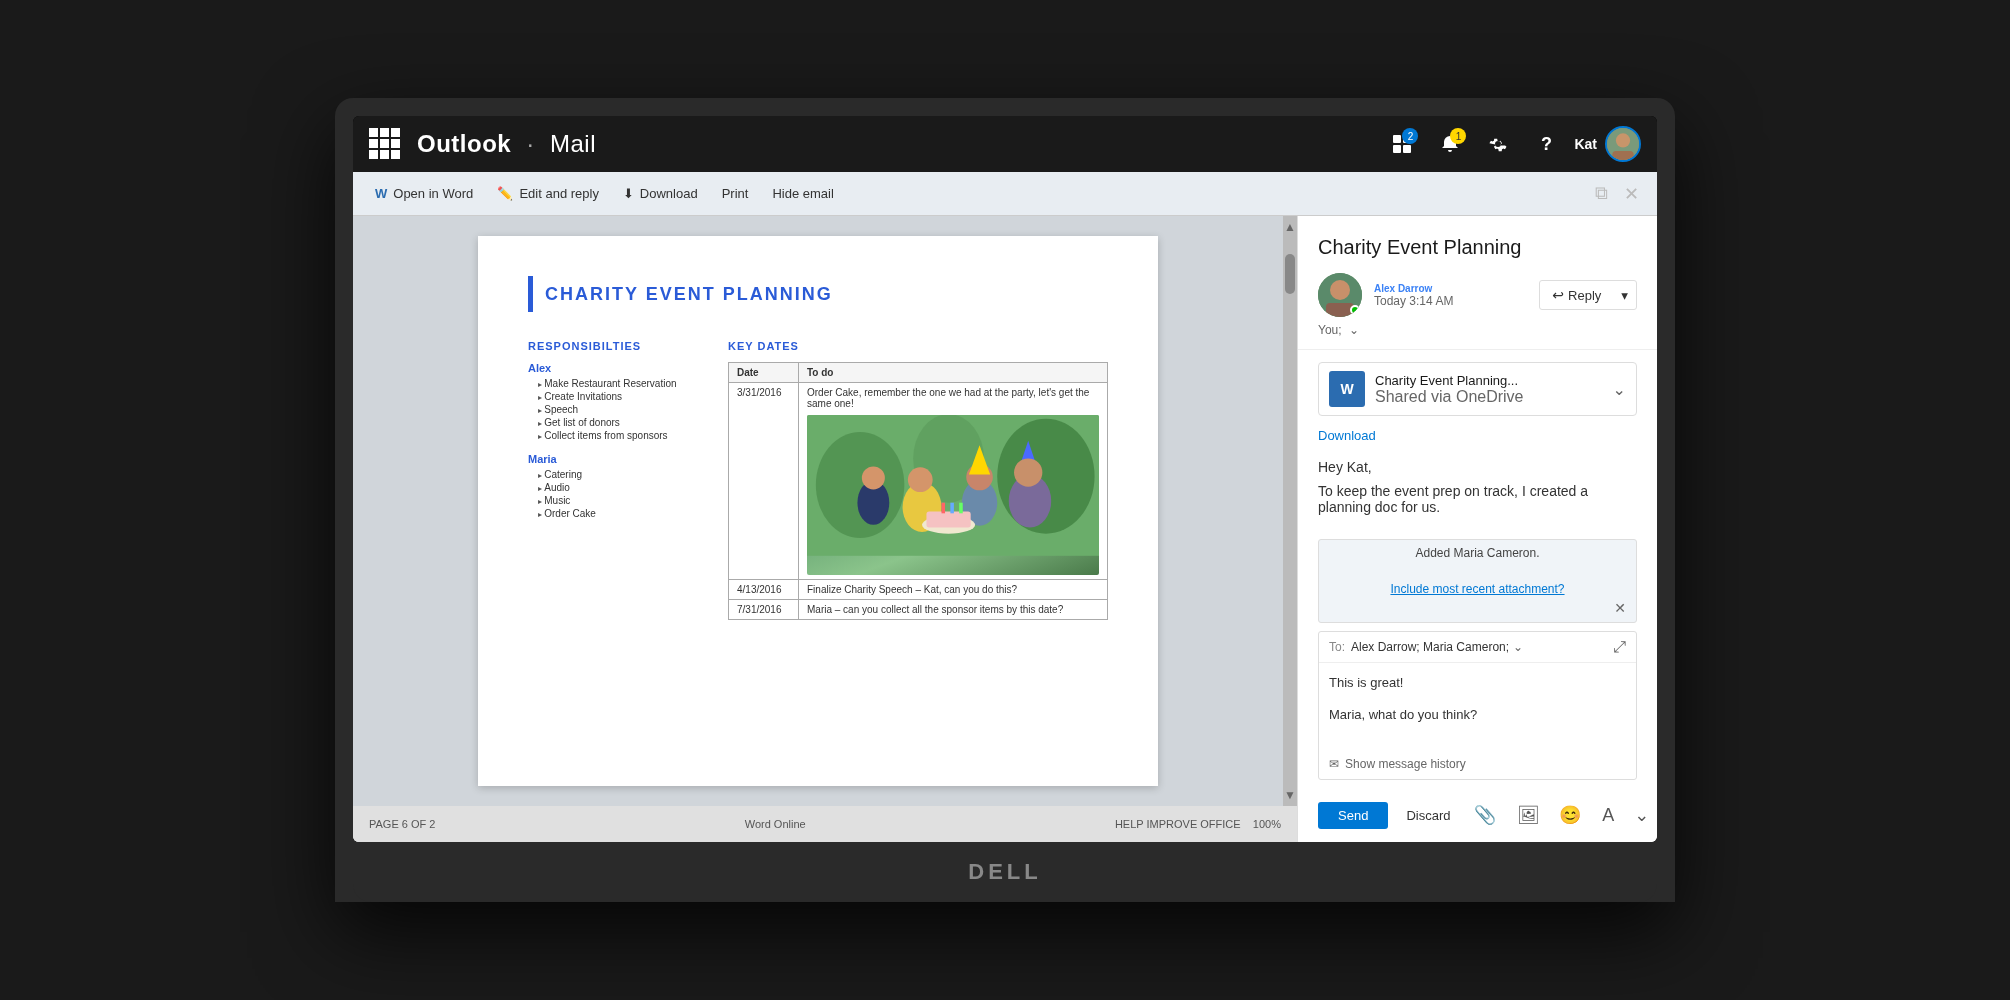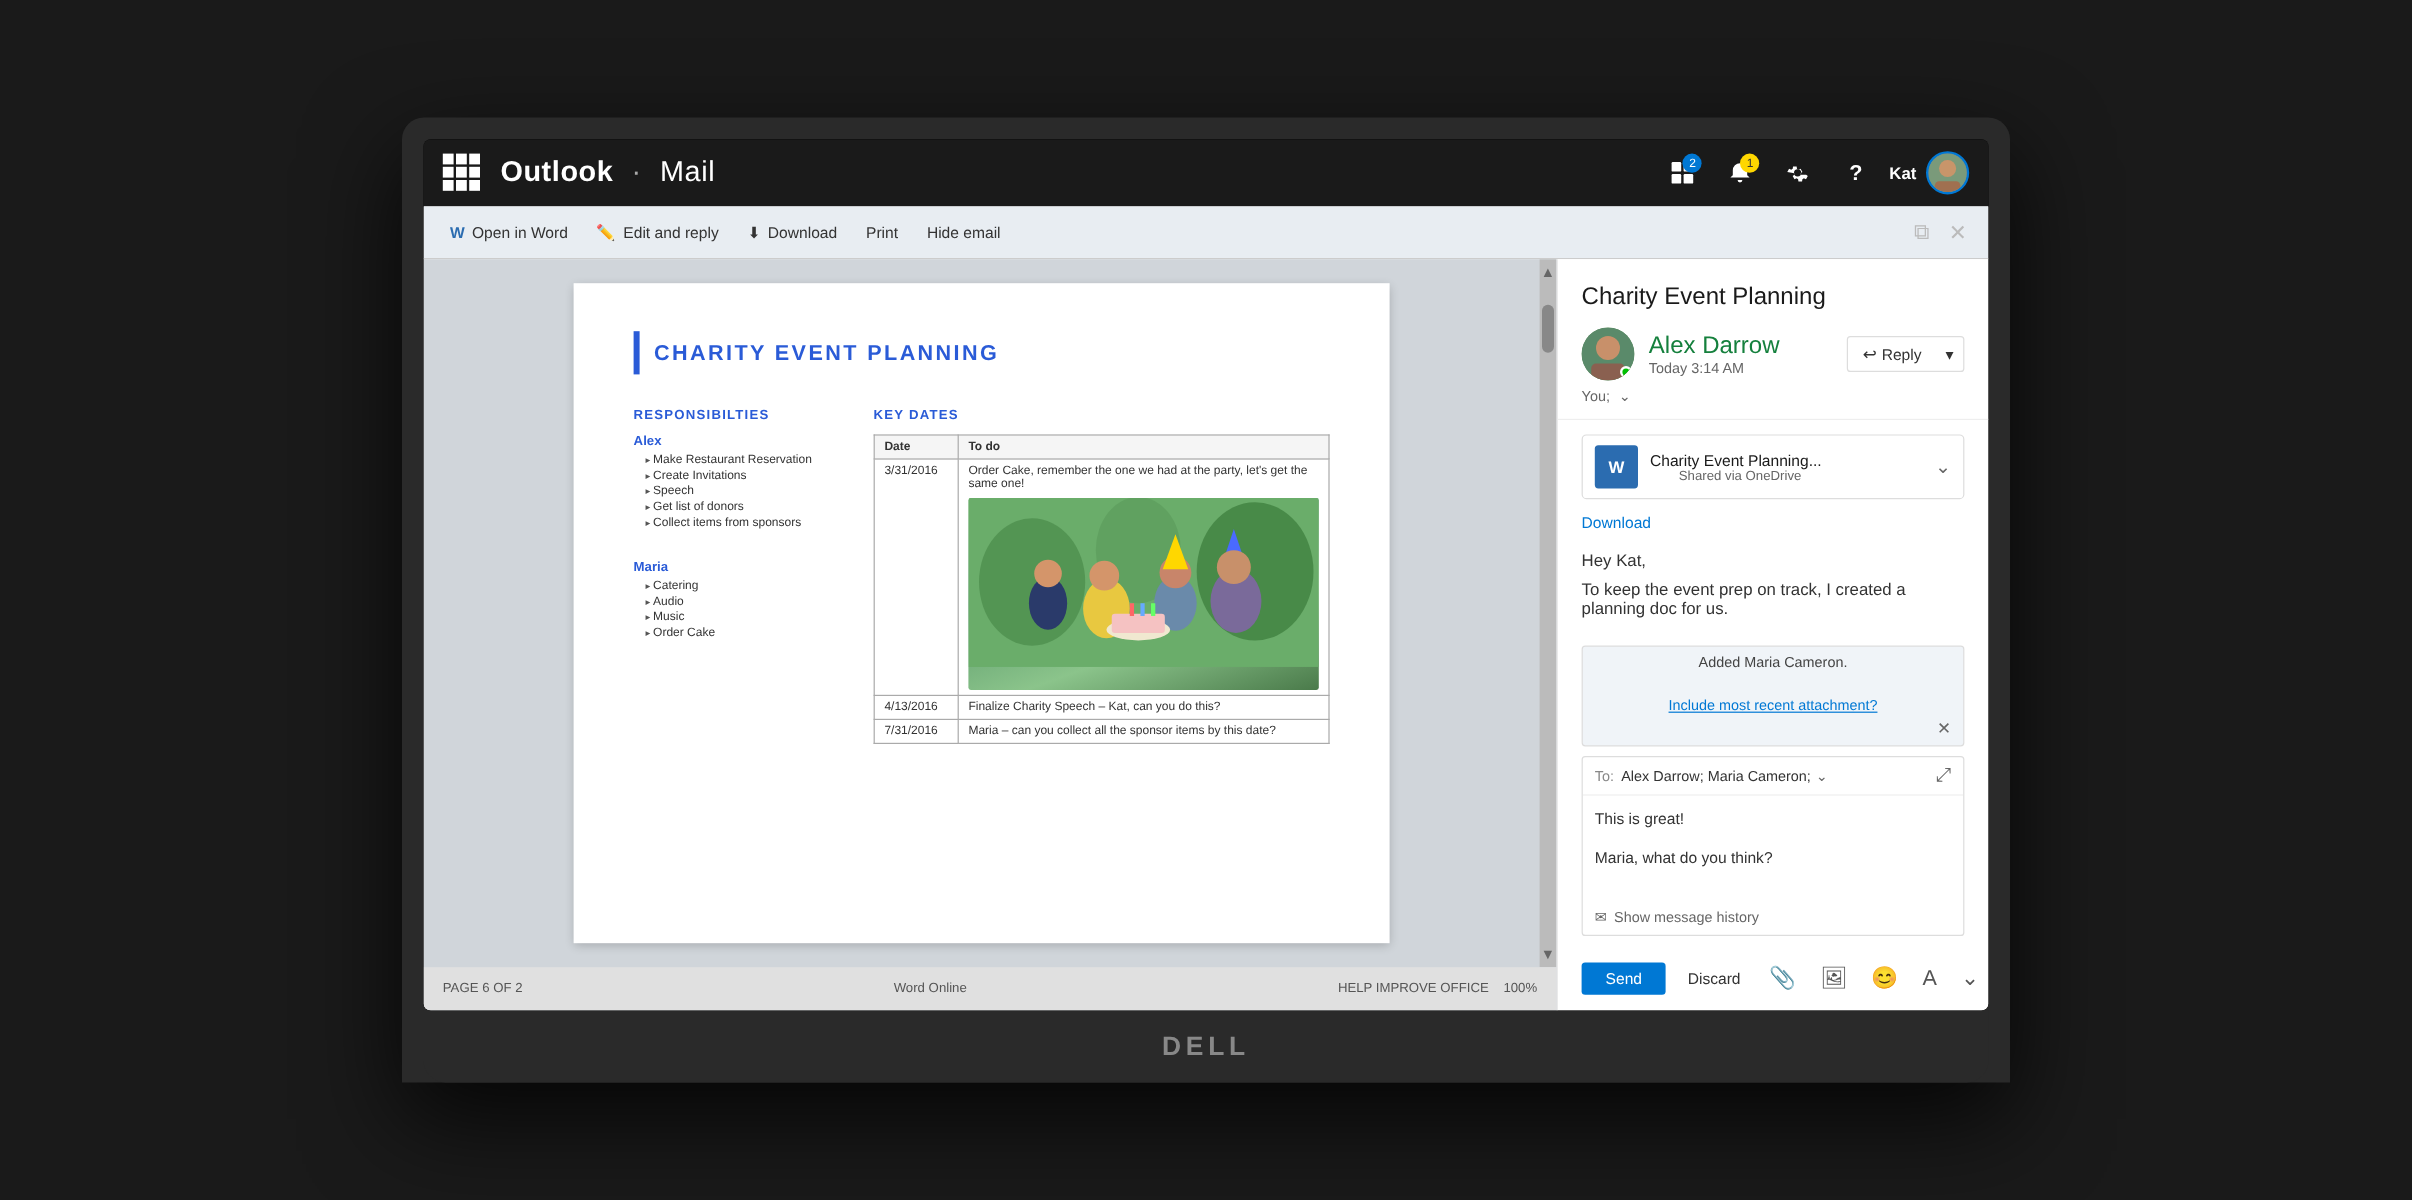--- a/index.html
+++ b/index.html
@@ -311,23 +311,23 @@
       background: #00c000;
       border-radius: 50%;
       border: 2px solid white;
     }
 
     .sender-info {
       flex: 1;
     }
 
     .sender-name {
-      font-size: 20px;
-      font-weight: 400;
-      color: #15803d;
+      font-size: 10px;
+      font-weight: 700;
+      color: #3b82f6;
     }
 
     .sender-meta {
       font-size: 12px;
       color: #666;
     }
 
     .reply-btn-group {
       display: flex;
       align-items: center;
@@ -393,23 +393,22 @@
       padding: 0 10px;
     }
 
     .attachment-name {
       font-size: 13px;
       color: #1a1a1a;
       font-weight: 500;
     }
 
     .attachment-sub {
-      font-size: 11px;
+      font-size: 16px;
       color: #666;
-      margin-left: 24px;
     }
 
     .attachment-chevron {
       color: #666;
       font-size: 16px;
     }
 
     .download-link {
       font-size: 13px;
       color: #0078d4;
@@ -685,21 +684,21 @@
 
                     <div>
                       <div class="doc-person">Alex</div>
                       <div class="doc-list-item">Make Restaurant Reservation</div>
                       <div class="doc-list-item">Create Invitations</div>
                       <div class="doc-list-item">Speech</div>
                       <div class="doc-list-item">Get list of donors</div>
                       <div class="doc-list-item">Collect items from sponsors</div>
                     </div>
 
-                    <div style="margin-top:26px;">
+                    <div style="margin-top:12px;">
                       <div class="doc-person">Maria</div>
                       <div class="doc-list-item">Catering</div>
                       <div class="doc-list-item">Audio</div>
                       <div class="doc-list-item">Music</div>
                       <div class="doc-list-item">Order Cake</div>
                     </div>
                   </div>
 
                   <div class="doc-col-right">
                     <div class="doc-section-title">KEY DATES</div>

